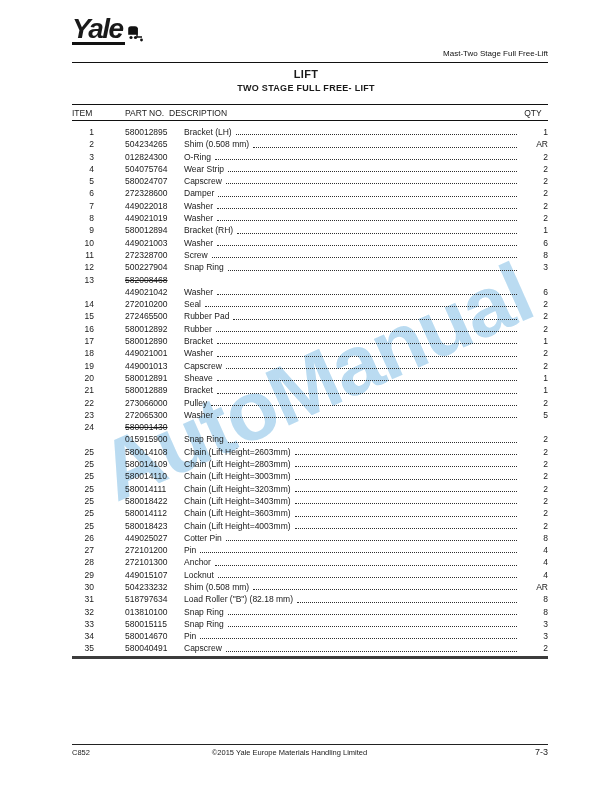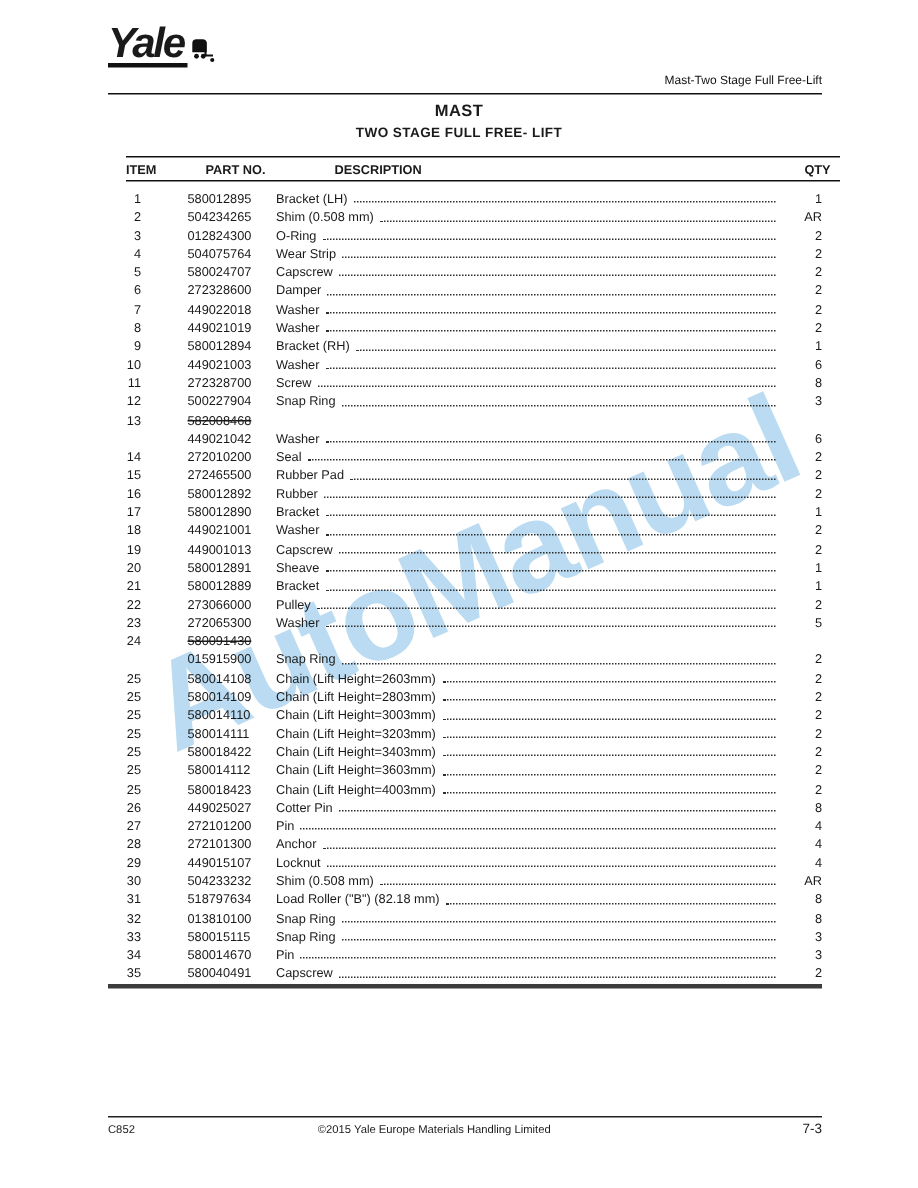--- a/index.html
+++ b/index.html
@@ -26,24 +26,24 @@
   .header-right {
     position:absolute; right:64px; top:49px; font-size:8px; color:#111;
   }
   .header-rule { position:absolute; left:72px; top:62px; width:476px; border-top:1.6px solid #111; }
   .doc-title { position:absolute; left:0; top:68px; width:612px; text-align:center; font-size:11px; font-weight:bold; letter-spacing:0.3px; }
   .doc-subtitle { position:absolute; left:0; top:83px; width:612px; text-align:center; font-size:9px; font-weight:bold; letter-spacing:0.3px; }
   
   .thead {
     position:absolute; left:72px; top:104px; width:476px;
     border-top:1.8px solid #111; border-bottom:1.8px solid #111;
-    display:flex; align-items:center; height:15px; font-size:8.5px; font-weight:bold;margin-left:12px;
+    display:flex; align-items:center; height:15px; font-size:8.5px; font-weight:normal;
   }
   .th-item { width:53px; }
-  .th-part { width:86px; }
+  .th-part { width:44px; }
   .th-desc { flex:1; }
   .th-qty  { width:30px; text-align:center; }
   .tbody { position:absolute; left:72px; top:126px; width:476px; }
   .row { display:flex; height:12.3px; font-size:8.5px; line-height:12.3px; }
   .c-item { width:22px; flex:none; text-align:right; }
   .c-part { width:90px; flex:none; box-sizing:border-box; padding-left:31px; }
   .c-part.struck { text-decoration:line-through; }
   .c-desc { flex:1; min-width:0; display:flex; }
   .desc-text { white-space:nowrap; }
   .leader { flex:1; border-bottom:1.3px dotted #2e2e2e; margin:0 3px 3px 4px; align-self:flex-end; }
@@ -73,21 +73,21 @@
             <path d="M10 4 v9 h5" stroke-width="1.4"></path>
             <circle cx="4" cy="13.5" r="1.6" fill="#111" stroke="none"></circle>
             <circle cx="8.5" cy="13.5" r="1.6" fill="#111" stroke="none"></circle>
             <circle cx="14.5" cy="16" r="1.4" fill="#111" stroke="none"></circle>
           </g>
         </svg>
       </span>
     </div>
     <div class="header-right">Mast-Two Stage Full Free-Lift</div>
     <div class="header-rule"></div>
-    <div class="doc-title">MAST</div>
+    <div class="doc-title">LIFT</div>
     <div class="doc-subtitle">TWO STAGE FULL FREE- LIFT</div>
 
     <div class="thead">
       <span class="th-item">ITEM</span>
       <span class="th-part">PART NO.</span>
       <span class="th-desc">DESCRIPTION</span>
       <span class="th-qty">QTY</span>
     </div>
 
     <div class="tbody">

